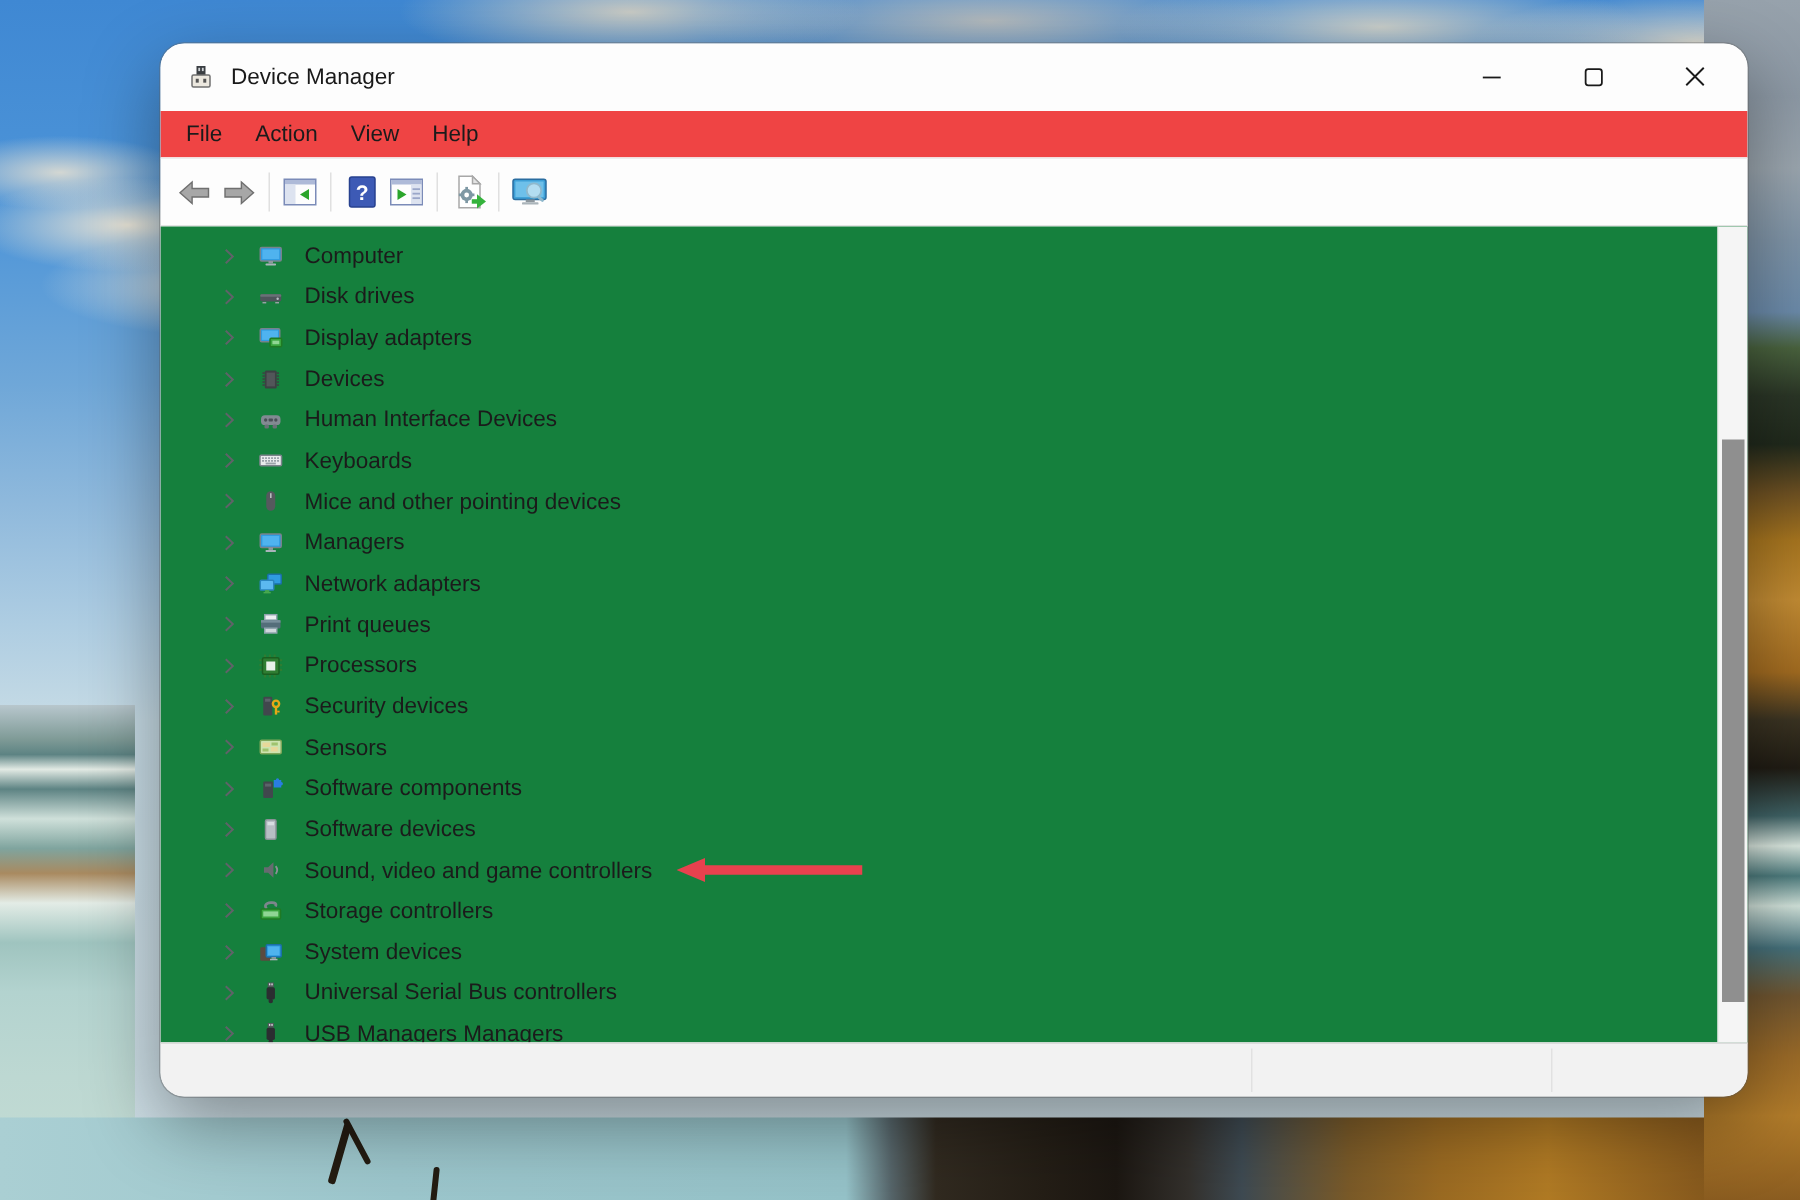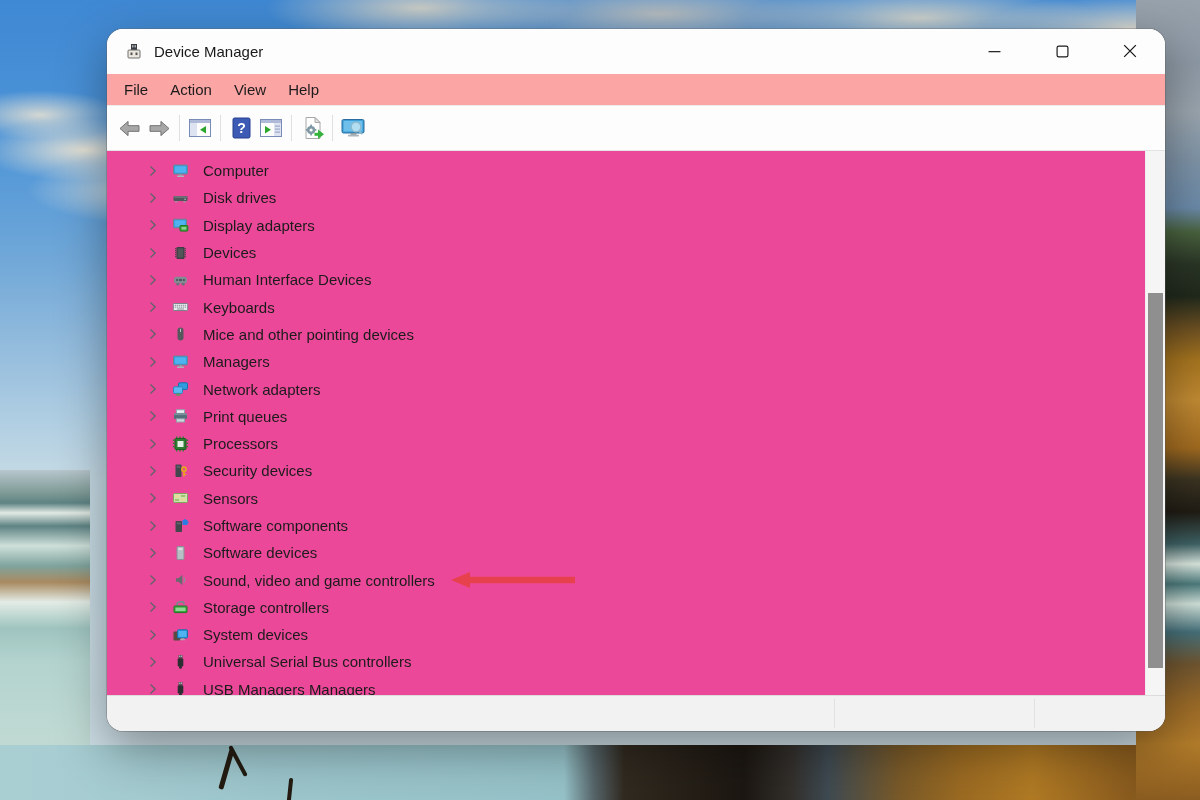--- a/index.html
+++ b/index.html
@@ -42,27 +42,27 @@
       #6f5530 83%, #9a6a28 88%, #b27c2a 93%, #8a5c20 100%);}
   
   .win{position:absolute;left:78px;top:29px;width:1058px;height:702px;background:#fff;
     border-radius:16px;overflow:hidden;display:flex;flex-direction:column;
     box-shadow:0 18px 50px rgba(0,0,0,.38),0 0 0 1px rgba(110,110,110,.35);margin-left:29px;}
   .titlebar{height:45px;flex:0 0 45px;display:flex;align-items:center;padding-left:18px;background:#fdfdfd;position:relative}
   .title-icon{width:18px;height:18px;display:flex}
   .title-text{margin-left:11px;font-size:15px;color:#191919}
   .caption-buttons{position:absolute;right:1px;top:1px;display:flex}
   .cap-btn{width:68px;height:42px;display:flex;align-items:center;justify-content:center;background:transparent;border:0;padding:0}
-  .menubar{height:31px;flex:0 0 31px;display:flex;align-items:center;padding-left:6px;background:#fca5a5}
+  .menubar{height:31px;flex:0 0 31px;display:flex;align-items:center;padding-left:6px;background:#ef4444}
   .menu-item{padding:3px 11px;font-size:15px;color:#1b1b1b}
   .toolbar{height:44px;flex:0 0 44px;display:flex;align-items:center;padding-left:7px;
     border-top:1px solid #ededed;border-bottom:1px solid #e3e3e3;background:#fdfdfd}
   .tb-btn{width:30px;height:32px;display:flex;align-items:center;justify-content:center;background:transparent;border:0;padding:0}
   .tb-sep{width:1px;height:26px;background:#e0e0e0;margin:0 5px}
-  .list{flex:1 1 auto;position:relative;background:#ec4899;overflow:hidden}
+  .list{flex:1 1 auto;position:relative;background:#15803d;overflow:hidden}
   .rows{position:absolute;top:6px;left:0;right:19px}
   .tree-row{height:27.3px;display:flex;align-items:center;padding-left:38px;font-size:15px;color:#1b1b1b;white-space:nowrap}
   .chev{width:16px;height:14px;display:flex;align-items:center;justify-content:center}
   .ticon{width:18px;height:16px;margin-left:10px;display:flex;align-items:center;justify-content:center}
   .tlabel{margin-left:14px}
   .arrow{margin-left:16px;display:flex;align-items:center}
   .vscroll{position:absolute;top:0;right:0;width:19px;bottom:0;background:#f5f5f5;border-left:1px solid #ececec}
   .vthumb{position:absolute;left:2px;right:2px;background:#8f8f8f}
   .statusbar{height:35px;flex:0 0 35px;background:#f2f2f2;border-top:1px solid #dcdcdc;position:relative}
   .sb-sep{position:absolute;top:3px;bottom:3px;width:1px;background:#e1e1e1}

